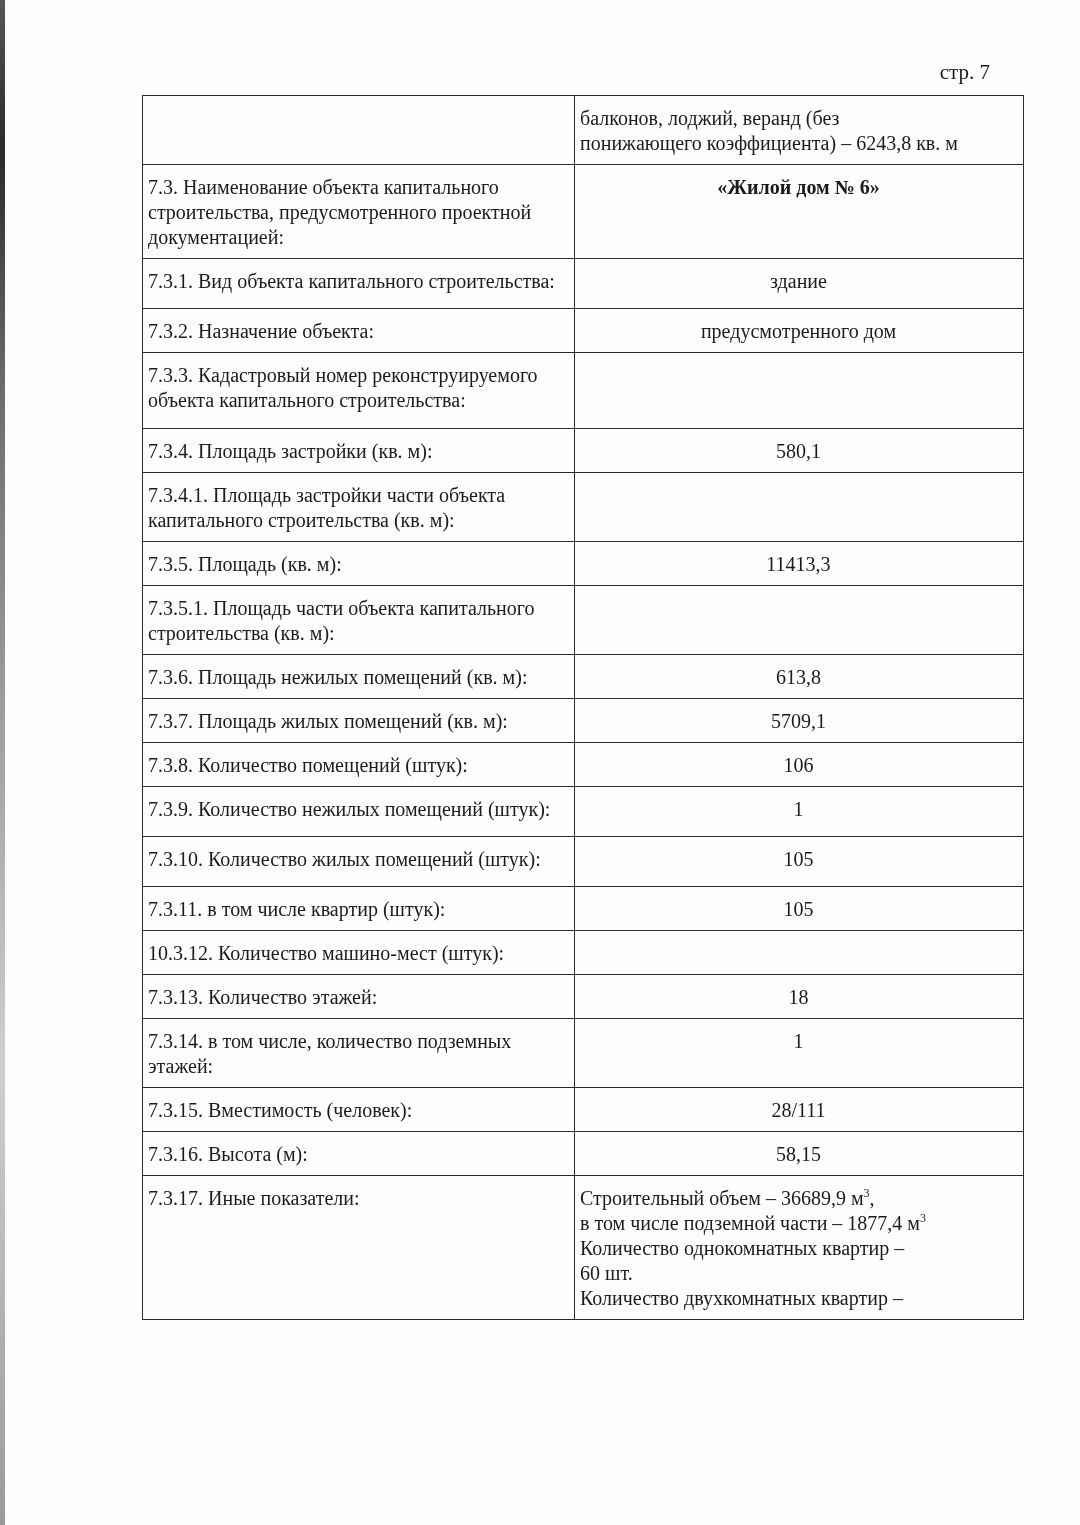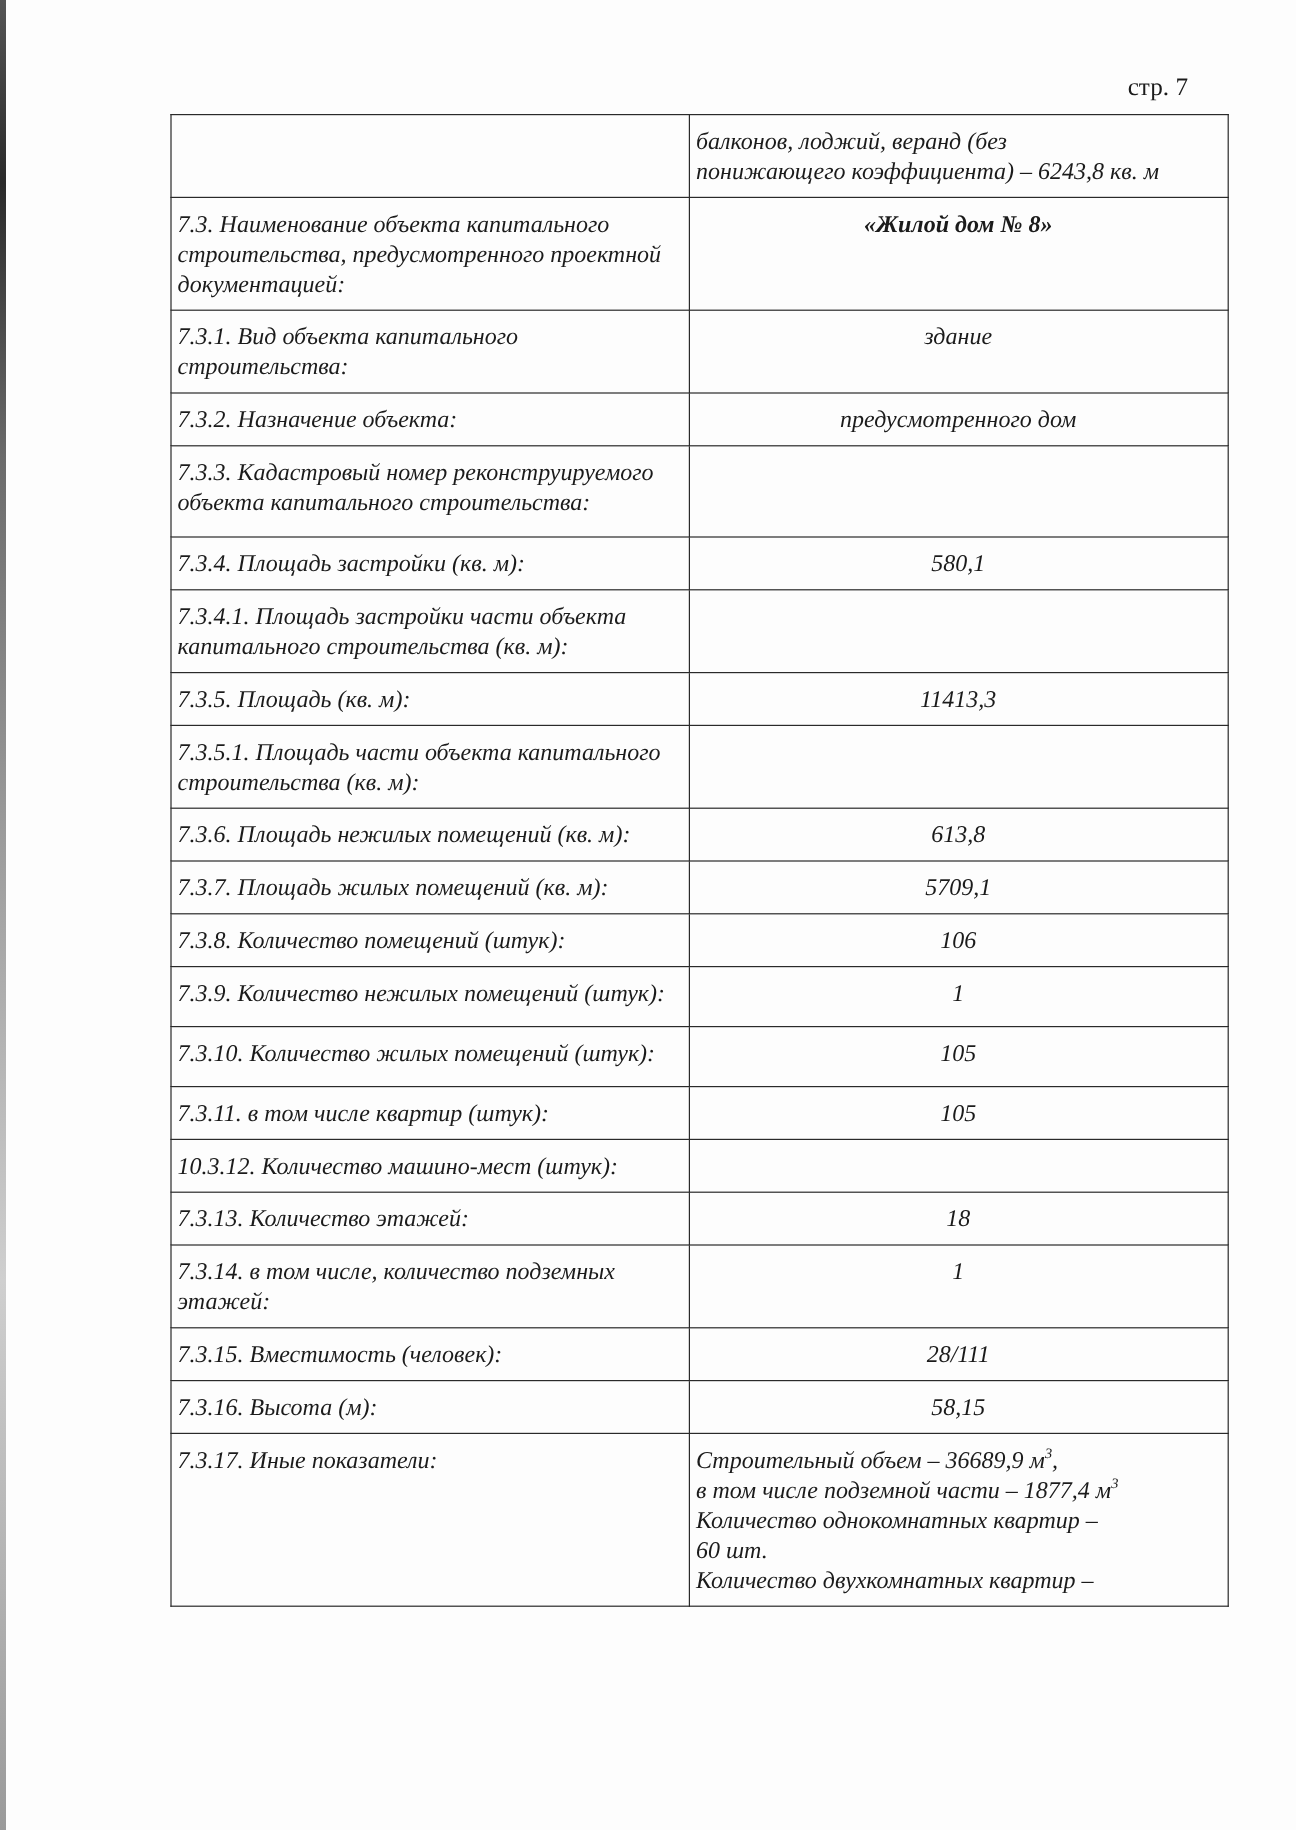--- a/index.html
+++ b/index.html
@@ -29,21 +29,20 @@
       right: 90px;
       font-size: 21px;
     }
     table.doc-table {
       position: absolute;
       left: 142px;
       top: 95px;
       width: 882px;
       border-collapse: collapse;
       table-layout: fixed;
-      font-style: italic;
     }
     table.doc-table td {
       border: 1.5px solid #2a2a2a;
       vertical-align: top;
       font-size: 20px;
       line-height: 25px;
       padding: 10px 6px 8px 5px;
     }
     td.label-cell { width: 420px; }
     td.value-cell { text-align: center; padding-left: 6px; padding-right: 6px; }
@@ -68,21 +67,21 @@
   <tbody>
     <tr class="r-0">
       <td class="label-cell"></td>
       <td class="value-cell value-left">
         <span class="line">балконов, лоджий, веранд (без</span>
         <span class="line">понижающего коэффициента) – 6243,8 кв. м</span>
       </td>
     </tr>
     <tr class="r-h3">
       <td class="label-cell">7.3. Наименование объекта капитального строительства, предусмотренного проектной документацией:</td>
-      <td class="value-cell bold">«Жилой дом № 8»</td>
+      <td class="value-cell bold">«Жилой дом № 6»</td>
     </tr>
     <tr class="r-h2">
       <td class="label-cell">7.3.1. Вид объекта капитального строительства:</td>
       <td class="value-cell">здание</td>
     </tr>
     <tr class="r-h1">
       <td class="label-cell">7.3.2. Назначение объекта:</td>
       <td class="value-cell">предусмотренного дом</td>
     </tr>
     <tr class="r-h3">

